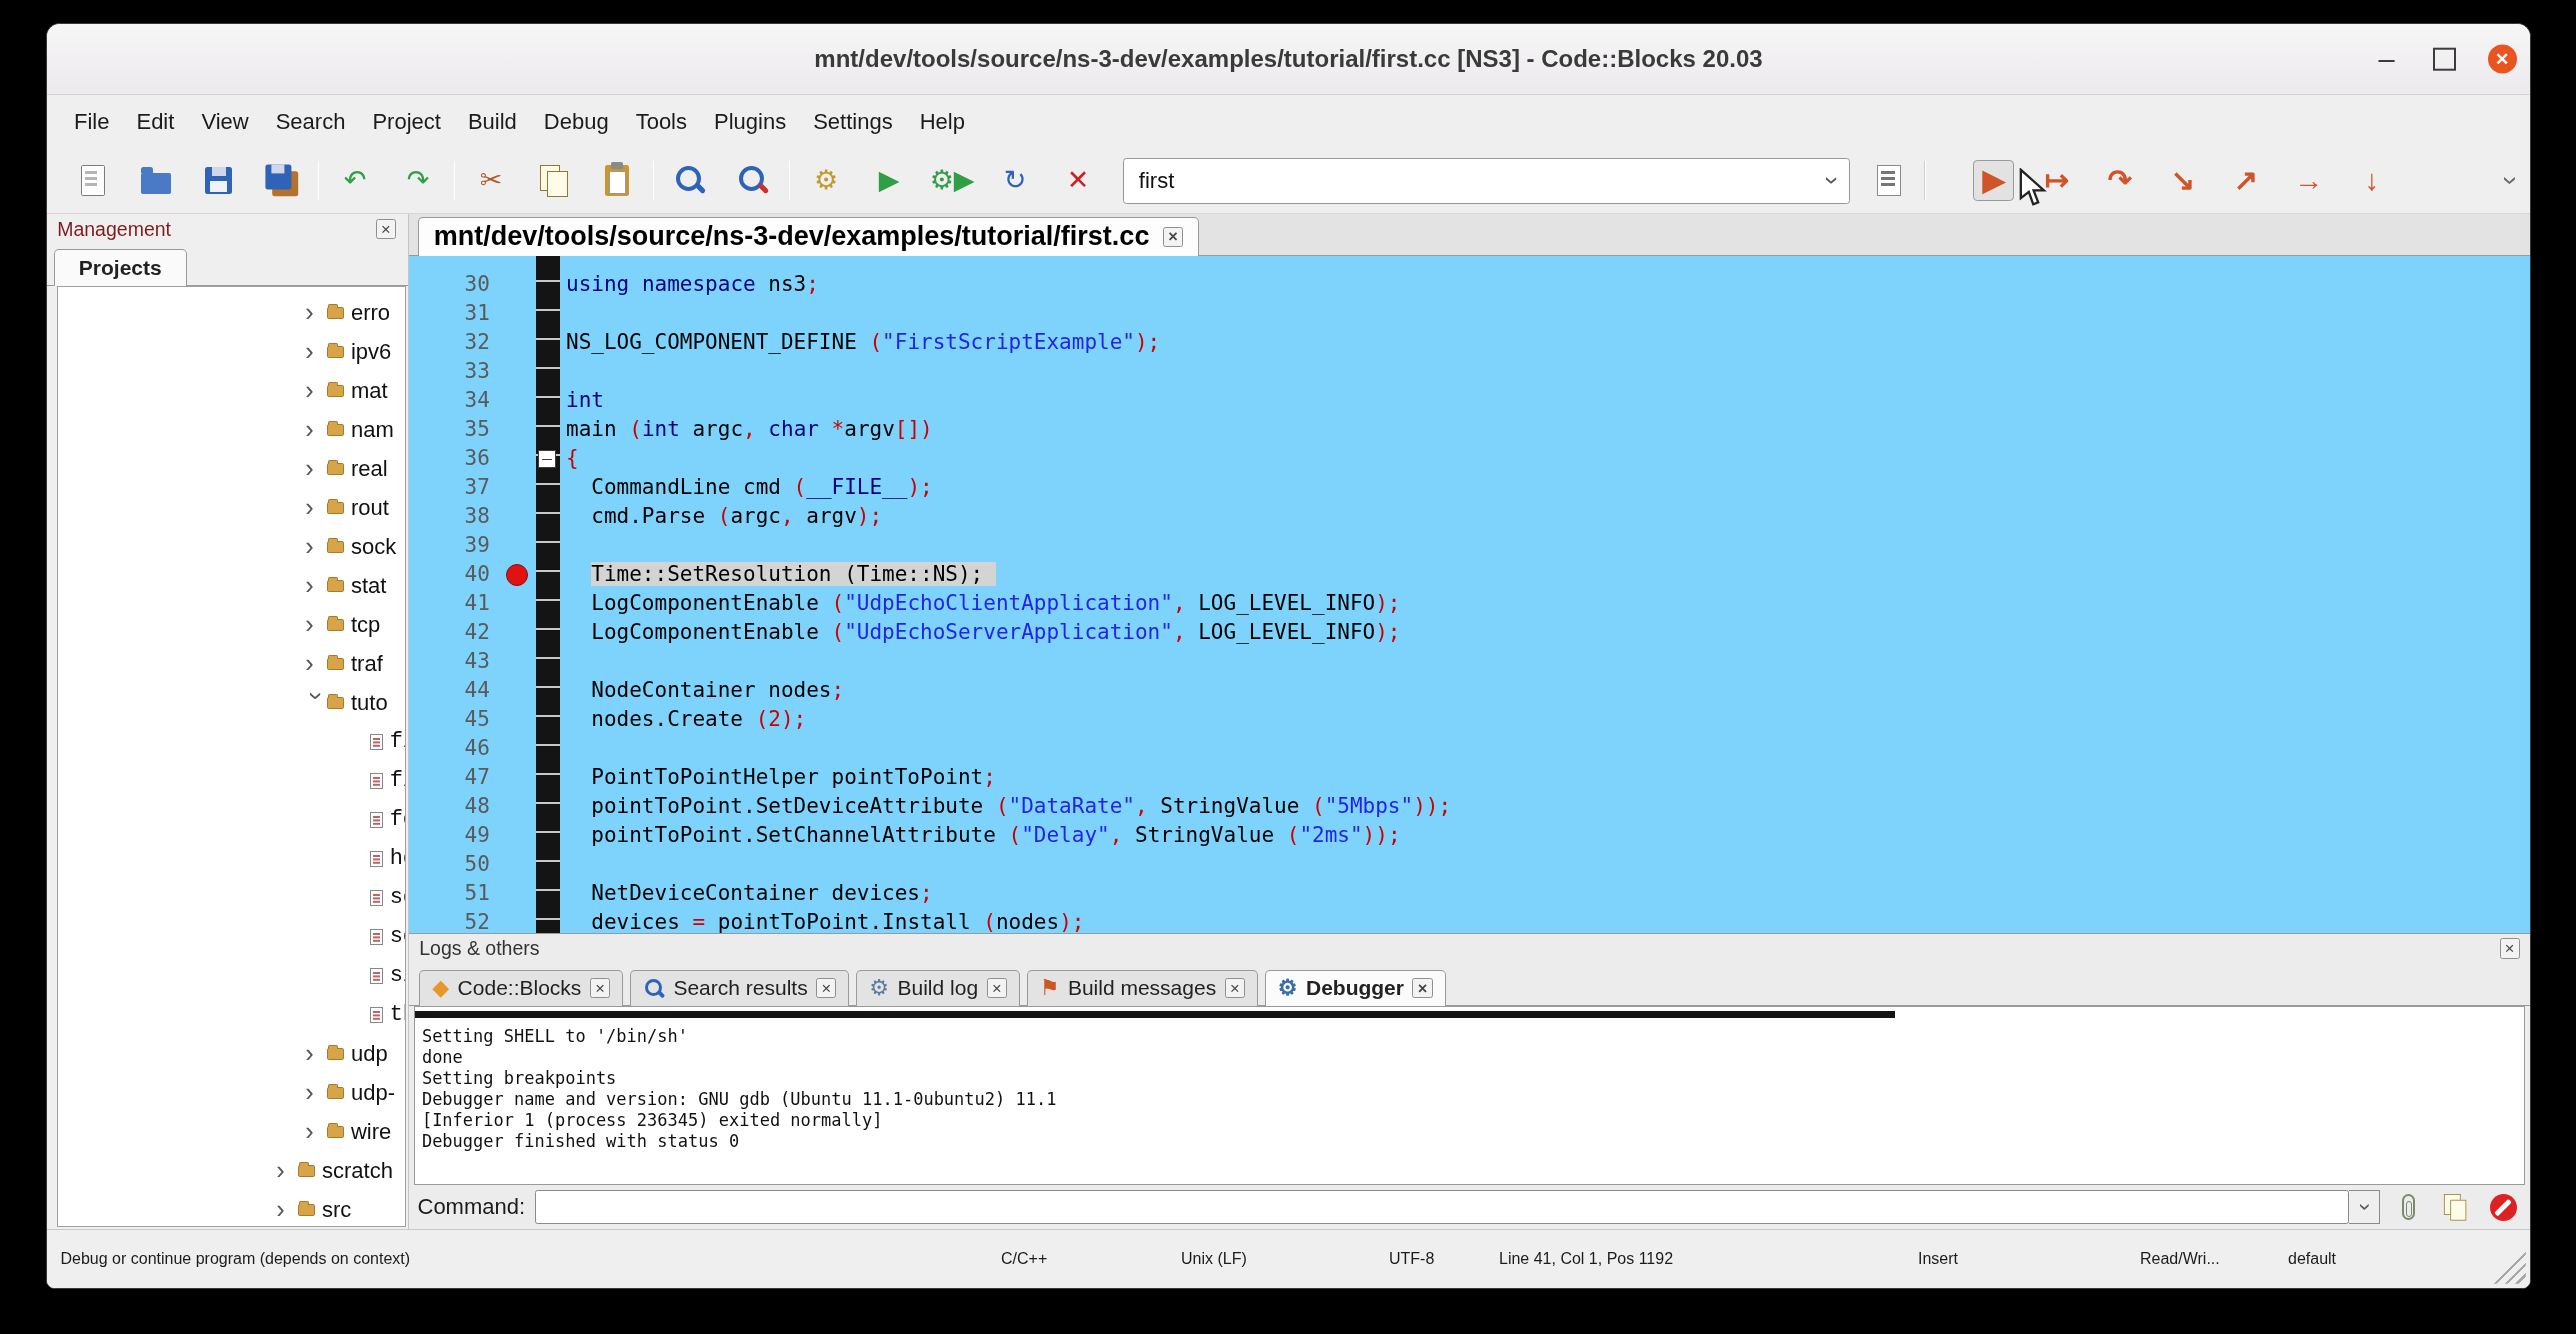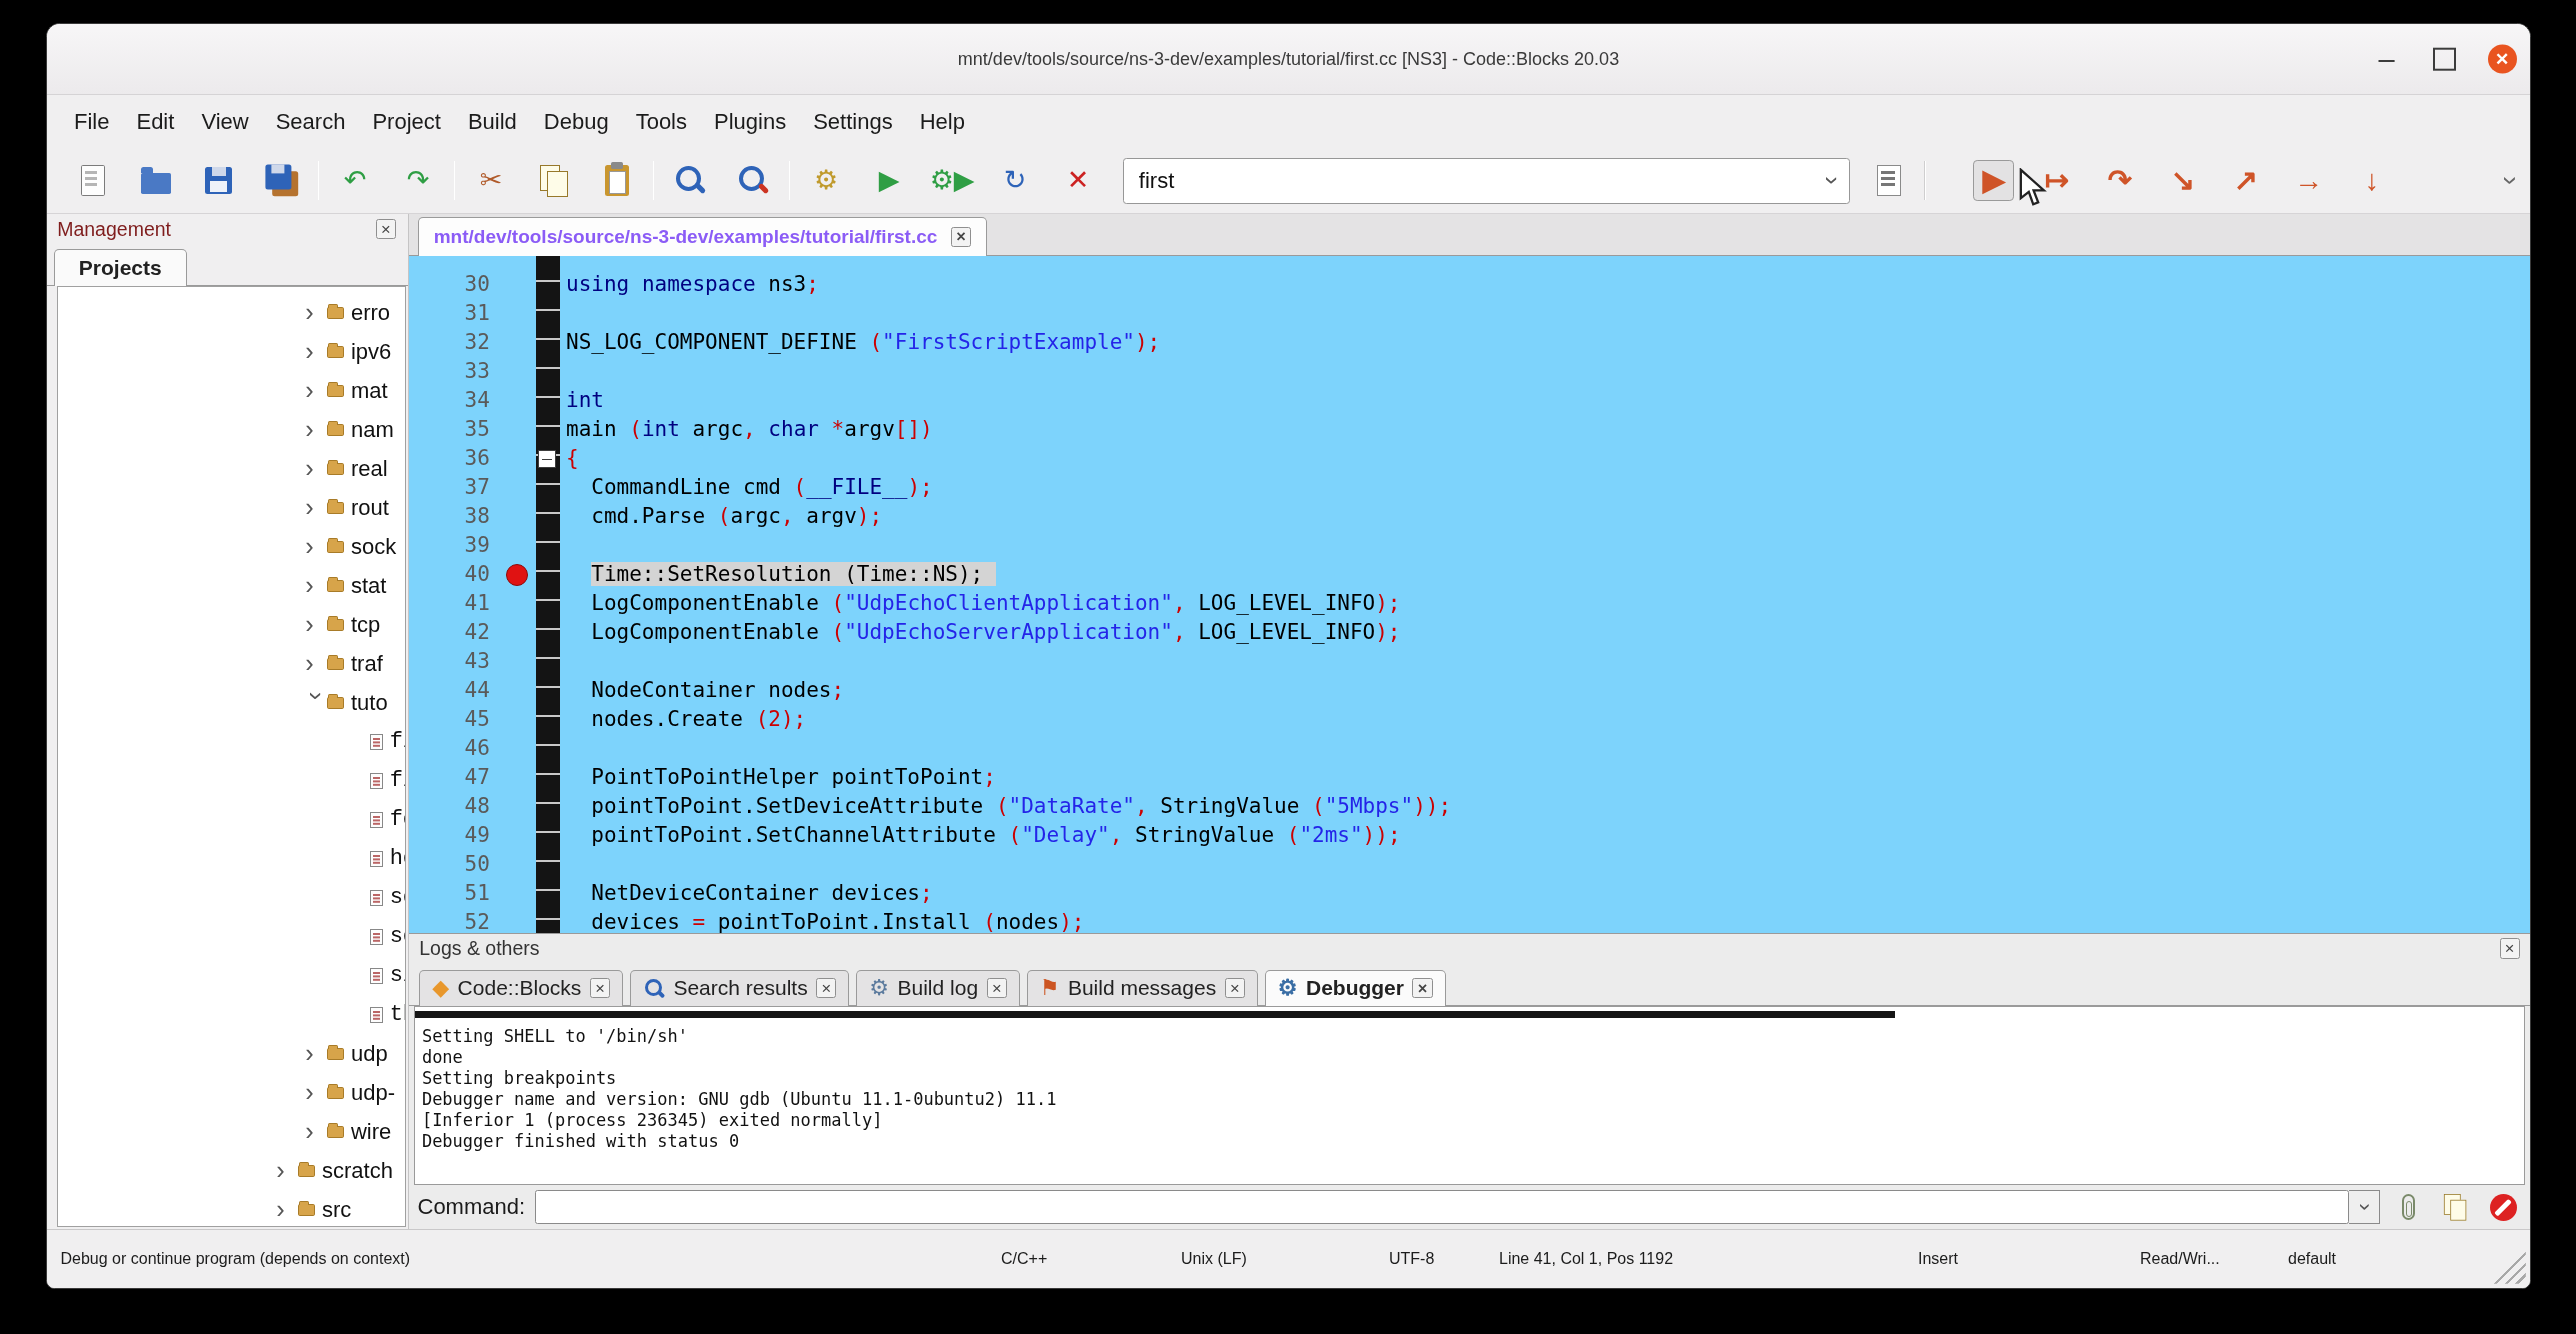--- a/index.html
+++ b/index.html
@@ -6,21 +6,21 @@
   html,body { width:2576px; height:1335px; background:#000; overflow:hidden;
     font-family:"Liberation Sans", sans-serif; }
 
   #window { position:absolute; left:46px; top:23px; width:2485px; height:1266px;
     background:#f0eff0; border:0.8px solid #3a3a3a; border-radius:13.5px 13.5px 8.5px 8.5px;
     display:flex; flex-direction:column; overflow:hidden; }
 
   
   .titlebar { height:71px; flex:none; position:relative; display:flex; align-items:center;
     justify-content:center; background:linear-gradient(#f7f6f7,#eceaec); border-bottom:0.8px solid #d5d3d5; }
-  .title { font-weight:normal; font-size:18px; color:#3a3a3a; }
+  .title { font-weight:bold; font-size:24px; color:#3a3a3a; }
   .winbtn { position:absolute; top:50%; transform:translateY(-50%); display:flex;
     align-items:center; justify-content:center; color:#3c3c3c; }
   .winbtn.min { right:129px; width:29px; font-size:29px; }
   .winbtn.max { right:71px; width:29px; }
   .winbtn.max::before { content:""; width:18.6px; height:18.6px; border:2.1px solid #3c3c3c; }
   .winbtn.close { right:13.5px; width:29px; height:29px; border-radius:50%;
     background:#e95420; color:#fff; font-size:17px; font-weight:bold; }
 
   
   .menubar { height:53px; flex:none; display:flex; align-items:center; padding-left:13.5px;
@@ -104,21 +104,21 @@
   .ficon { width:12.7px; height:16px; background:#fdfdfd; border:0.8px solid #888; margin-right:6.8px; flex:none; position:relative; }
   .ficon::before { content:""; position:absolute; left:1.7px; top:3.4px; width:7.6px; height:1.7px;
     background:#b66; box-shadow:0 3.4px 0 #b66, 0 6.8px 0 #b66; }
   .tlabel { font-size:22px; color:#111; }
 
   .editorcol { flex:1; min-width:0; display:flex; flex-direction:column; background:#e9e8e9; }
   .tabbar { height:42px; flex:none; display:flex; align-items:flex-end; padding-left:8.5px;
     background:#e4e3e4; border-bottom:0.8px solid #9a9a9a; }
   .etab { height:39px; display:flex; align-items:center; gap:13.5px; padding:0 15.2px;
     background:#fdfdfd; border:0.8px solid #9a9a9a; border-bottom:none; border-radius:5.1px 5.1px 0 0;
-    font-size:19px; font-weight:bold; color:#8b5cf6; margin-bottom:-0.8px; }
+    font-size:27px; font-weight:bold; color:#000000; margin-bottom:-0.8px; }
 
   .editor { flex:1; min-height:0; position:relative; background:#7dd3fc; overflow:hidden;
     font-family:"DejaVu Sans Mono", monospace; font-size:21px; line-height:29px; }
   .strip { position:absolute; left:127px; top:0; bottom:0; width:24px; z-index:1;
     background:repeating-linear-gradient(to bottom, #141414 0 24px, #c9c9c9 24px 26px, #141414 26px 29px); }
   #code { position:relative; z-index:2; padding-top:14.4px; }
   .crow { height:29px; display:flex; position:relative; }
   .lnum { width:91px; flex:none; text-align:right; padding-right:10.2px; color:#5a5a5a; }
   .ctext { margin-left:66px; white-space:pre; }
   .bp { position:absolute; left:97px; top:3.4px; width:22px; height:22px; border-radius:50%;

